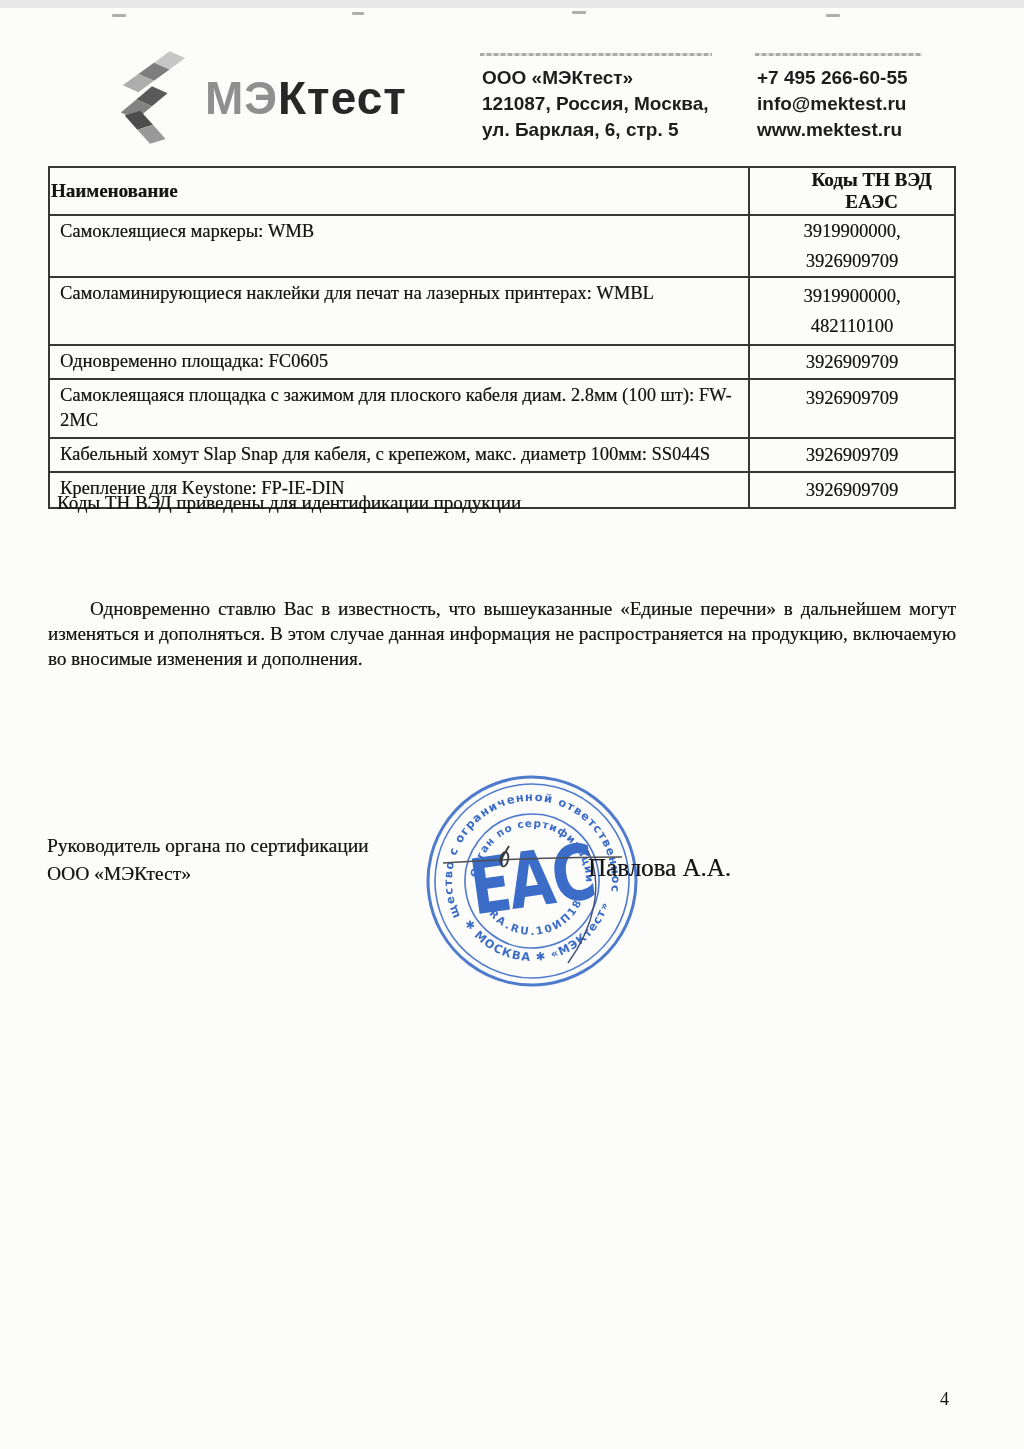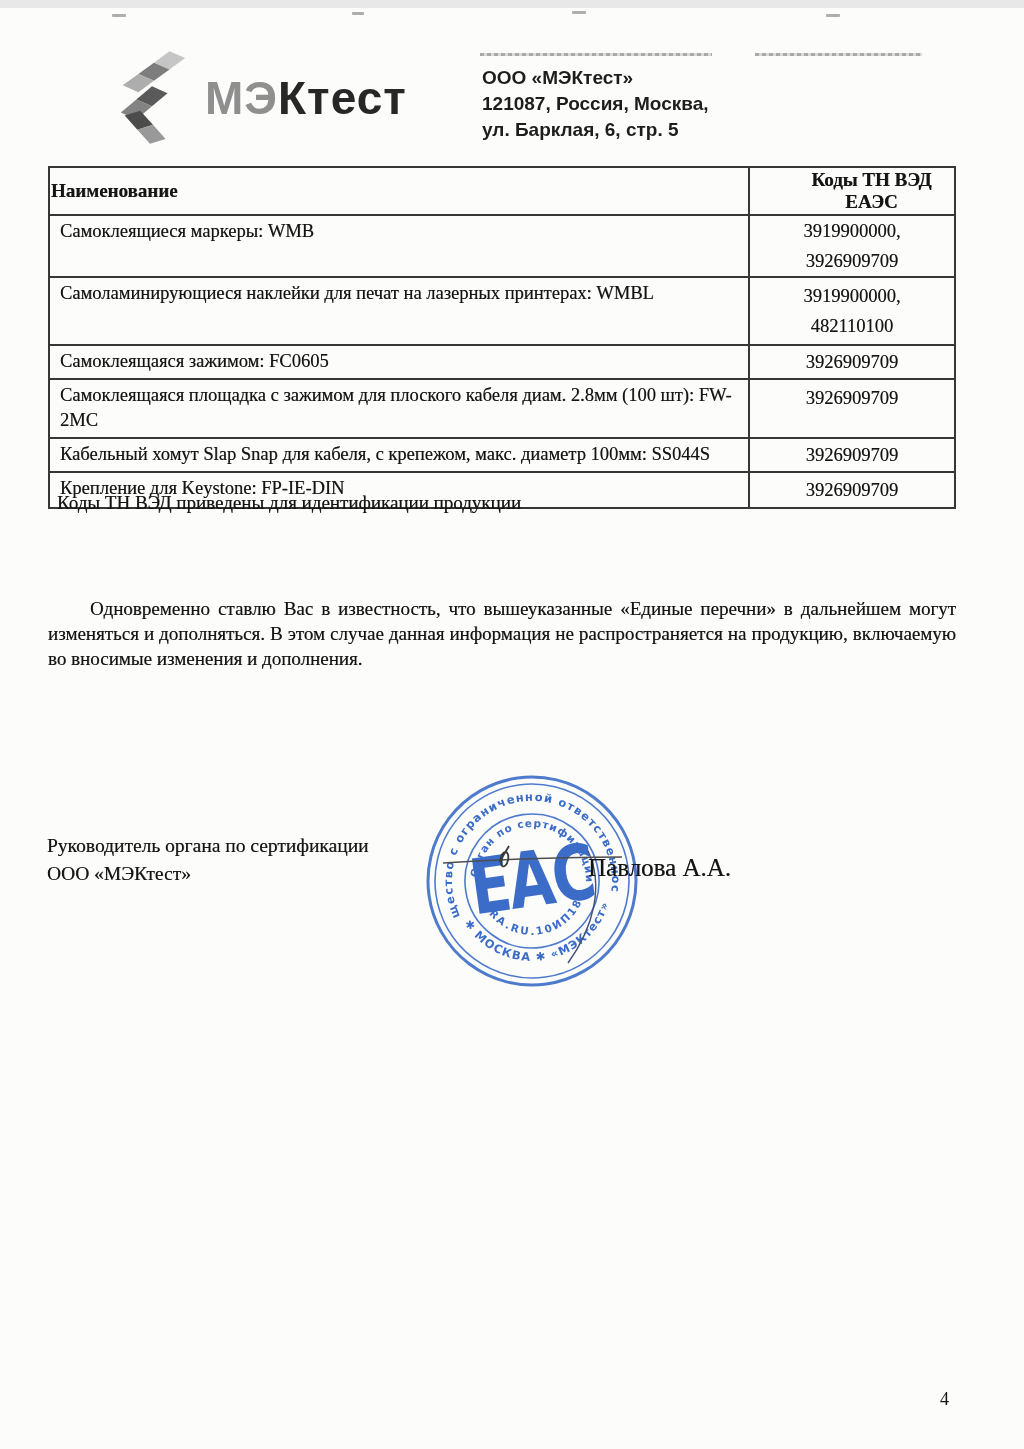--- a/index.html
+++ b/index.html
@@ -81,20 +81,25 @@
     <div class="wordmark"><span class="gray">МЭ</span><span class="dark">Ктест</span></div>
   </div>
 
   <div class="rule rule-a"></div>
   <div class="rule rule-b"></div>
   <div class="contact contact-a">
     <div>ООО «МЭКтест»</div>
     <div>121087, Россия, Москва,</div>
     <div>ул. Барклая, 6, стр. 5</div>
   </div>
+  <div class="contact contact-b">
+    <div>+7 495 266-60-55</div>
+    <div>info@mektest.ru</div>
+    <div>www.mektest.ru</div>
+  </div>
 
   <table class="codes inked">
     <colgroup>
         <col style="width:700px">
         <col style="width:206px">
       </colgroup>
     <tbody>
         <tr>
       <th class="th-name">Наименование</th>
       <th class="th-code">Коды ТН ВЭД ЕАЭС</th>
@@ -107,21 +112,21 @@
       </td>
     </tr>
     <tr class="rh2">
       <td class="name-cell">Самоламинирующиеся наклейки для печат на лазерных принтерах: WMBL</td>
       <td class="code-cell">
         <div>3919900000,</div>
         <div>482110100</div>
       </td>
     </tr>
     <tr class="rh3">
-      <td class="name-cell">Самоклеящаяся зажимом: FC0605</td>
+      <td class="name-cell">Одновременно площадка: FC0605</td>
       <td class="code-cell">
         <div>3926909709</div>
       </td>
     </tr>
     <tr class="rh4">
       <td class="name-cell">Самоклеящаяся площадка с зажимом для плоского кабеля диам. 2.8мм (100 шт): FW-2MC</td>
       <td class="code-cell code-top">
         <div>3926909709</div>
       </td>
     </tr>

